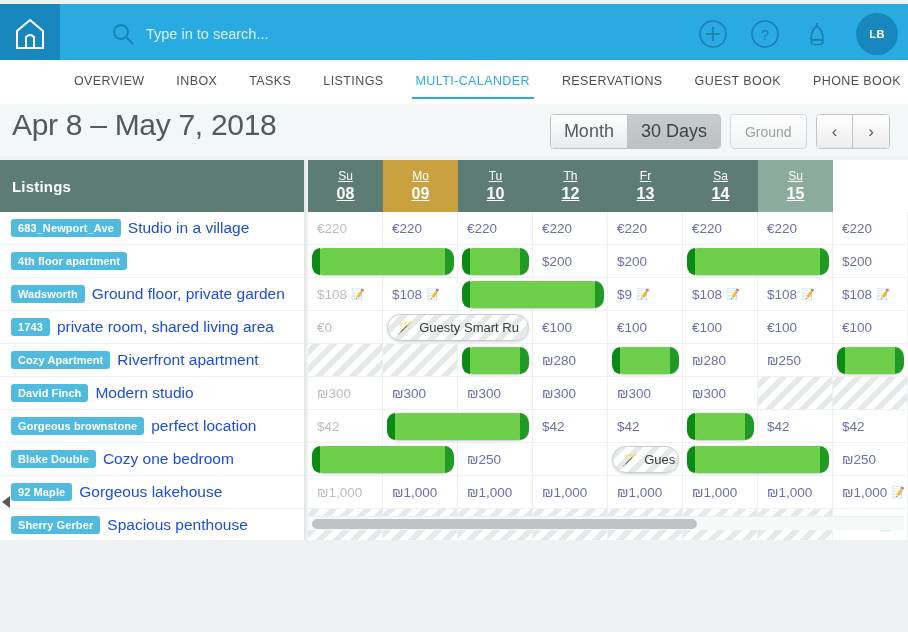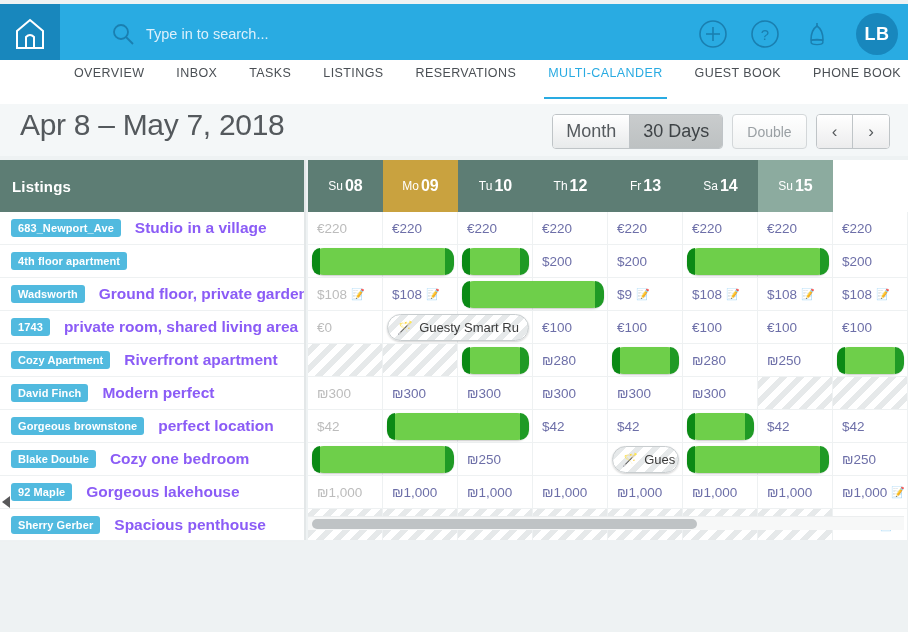--- a/index.html
+++ b/index.html
@@ -35,47 +35,47 @@
 
   .topbar-actions {
     position: absolute; right: 10px; top: 0; height: 60px;
     display: flex; align-items: center; gap: 22px;
   }
   .tb-icon { width: 30px; height: 30px; display: block; cursor: pointer; }
   .avatar {
     width: 42px; height: 42px; border-radius: 50%;
     background: #1887bd; color: #fff;
     display: flex; align-items: center; justify-content: center;
-    font-size: 18px; font-weight: bold; letter-spacing: .5px;
+    font-size: 11px; font-weight: bold; letter-spacing: .5px;
     margin-left: 2px;
   }
 
   
   .navbar {
     position: absolute; top: 60px; left: 0; width: 908px; height: 44px;
     background: #fff; display: flex; align-items: center;
   }
   .nav-inner { display: flex; align-items: flex-start; gap: 0; margin-left: 58px; height: 44px; }
   .nav-item {
     font-size: 12.5px; color: #4a4f54; letter-spacing: .4px;
-    padding: 6px 16px 0 16px; height: 44px; cursor: pointer; white-space: nowrap;
+    padding: 14px 16px 0 16px; height: 44px; cursor: pointer; white-space: nowrap;
   }
   .nav-item.active { color: #29ABE2; position: relative; }
   .nav-item.active::after {
     content: ""; position: absolute; left: 12px; right: 12px; bottom: 5px;
     height: 2px; background: #29ABE2;
   }
 
   
   .daterow {
     position: absolute; top: 104px; left: 0; width: 908px; height: 52px;
     background: #f4f7f8;
   }
   .date-title {
-    position: absolute; left: 20px; top: 4px;
+    position: absolute; left: 12px; top: 4px;
     font-size: 30px; color: #54595d; font-weight: 300; letter-spacing: -.3px;
   }
   .ctrl-group { position: absolute; right: 18px; top: 10px; display: flex; gap: 9px; }
   .seg {
     display: flex; border: 1px solid #bfc4c7; border-radius: 4px; overflow: hidden;
     background: #fff;
   }
   .seg button {
     font-family: "Liberation Sans", sans-serif;
     font-size: 18px; color: #555a5e; padding: 6px 13px;
@@ -104,42 +104,42 @@
   .listings-col {
     position: absolute; left: 0; top: 0; width: 306px; height: 380px;
     background: #fff; border-right: 2px solid #e3e7e8;
   }
   .listings-head {
     height: 52px; background: #5d7d74; color: #fff;
     display: flex; align-items: center; padding-left: 12px;
     font-size: 15px; font-weight: bold; letter-spacing: .2px;
   }
   .listing-row {
-    height: 33px; display: flex; align-items: center; gap: 14px;
+    height: 33px; display: flex; align-items: center; gap: 7px;
     padding-left: 11px; border-bottom: 1px solid #eef1f2; cursor: pointer;
     overflow: hidden;
   }
   .lchip {
     background: #51badf; color: #fff; border-radius: 3px;
     padding: 3px 7px; font-size: 11px; font-weight: bold;
     white-space: nowrap; letter-spacing: .1px;
   }
   .lname {
-    color: #8b5cf6; font-size: 15.5px; white-space: nowrap; font-weight: 700;
+    color: #1d4ed8; font-size: 15.5px; white-space: nowrap; font-weight: 400;
   }
 
   .grid-wrap {
     position: absolute; left: 308px; top: 0; width: 600px; height: 380px;
     overflow: hidden; background: #fff;
   }
   .grid-head { display: flex; height: 52px; }
   .dayhead {
     width: 75px; flex: 0 0 75px; background: #5d7d74; color: #fff;
-    display: flex; flex-direction: row; align-items: center; justify-content: center;
-    gap: 2px; cursor: pointer;
+    display: flex; flex-direction: column; align-items: center; justify-content: center;
+    gap: 2px; cursor: pointer; text-decoration: underline;
   }
   .dayhead.today { background: #c9a23f; }
   .dayhead.dim { background: #8cab9f; }
   .dayhead .dow { font-size: 12px; font-weight: 300; }
   .dayhead .dnum { font-size: 16px; font-weight: bold; }
 
   .grid-body { position: relative; }
   .grow { display: flex; height: 33px; position: relative; }
   .cell {
     width: 75px; flex: 0 0 75px; height: 33px;
@@ -245,35 +245,35 @@
       </div>
     </div>
   </div>
 
   <div class="navbar">
     <div class="nav-inner" id="nav-inner">
         <div class="nav-item">OVERVIEW</div>
         <div class="nav-item">INBOX</div>
         <div class="nav-item">TASKS</div>
         <div class="nav-item">LISTINGS</div>
+        <div class="nav-item active">MULTI-CALANDER</div>
         <div class="nav-item">RESERVATIONS</div>
-        <div class="nav-item active">MULTI-CALANDER</div>
         <div class="nav-item">GUEST BOOK</div>
         <div class="nav-item">PHONE BOOK</div>
       </div>
   </div>
 
   <div class="daterow">
     <div class="date-title">Apr 8 – May 7, 2018</div>
     <div class="ctrl-group">
       <div class="seg">
         <button>Month</button>
         <button class="on">30 Days</button>
       </div>
-      <button class="btn-plain">Double</button>
+      <button class="btn-plain">Ground</button>
       <div class="arrows">
         <button>‹</button>
         <button>›</button>
       </div>
     </div>
   </div>
 
   <div class="cal">
 
     <div class="listings-col">
@@ -295,21 +295,21 @@
           <div class="listing-row">
             <span class="lchip">1743</span>
             <span class="lname">private room, shared living area</span>
           </div>
           <div class="listing-row">
             <span class="lchip">Cozy Apartment</span>
             <span class="lname">Riverfront apartment</span>
           </div>
           <div class="listing-row">
             <span class="lchip">David Finch</span>
-            <span class="lname">Modern perfect</span>
+            <span class="lname">Modern studio</span>
           </div>
           <div class="listing-row">
             <span class="lchip">Gorgeous brownstone</span>
             <span class="lname">perfect location</span>
           </div>
           <div class="listing-row">
             <span class="lchip">Blake Double</span>
             <span class="lname">Cozy one bedroom</span>
           </div>
           <div class="listing-row">

